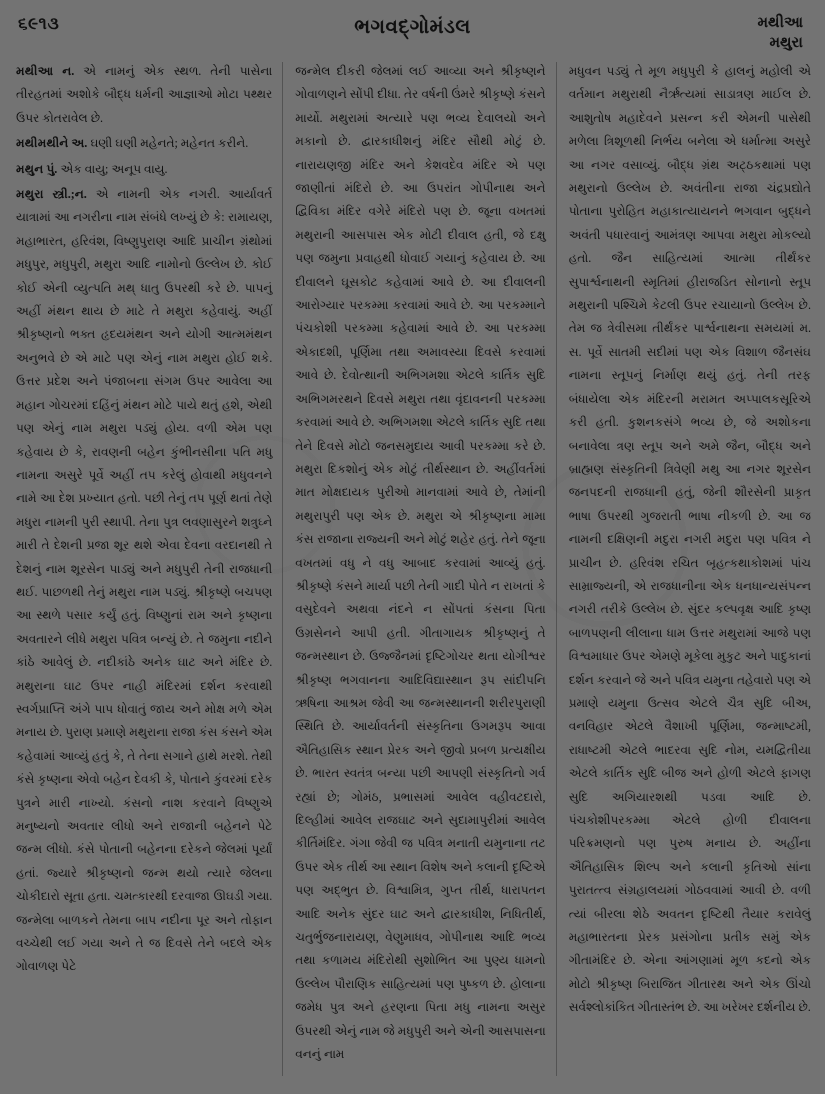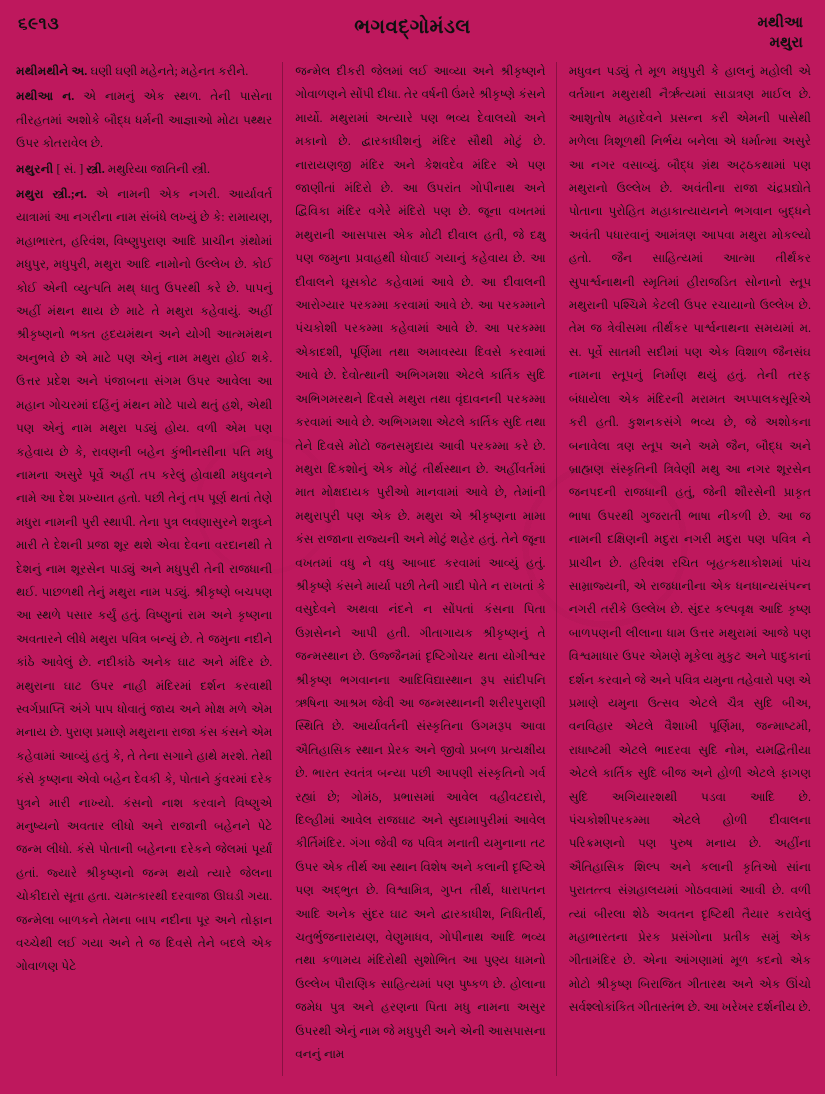--- a/index.html
+++ b/index.html
@@ -4,21 +4,21 @@
 <style>
   html, body {
     margin: 0;
     padding: 0;
     background: #ffffff;
   }
   .page {
     position: relative;
     width: 825px;
     height: 1094px;
-    background: #be185d;
+    background: #737373;
     overflow: hidden;
     font-family: "Liberation Serif", "DejaVu Serif", serif;
     color: #101010;
     
     box-sizing: border-box;
   }
   
   .watermark {
     position: absolute;
     left: 455px;
@@ -150,38 +150,37 @@
       <span class="guideword">મથીઆ</span>
       <span class="guideword">મથુરા</span>
     </div>
   </div>
 
   <div class="columns">
 
     <div class="col col-1">
 
       <p class="entry">
+        <span class="hw">મથીઆ</span>
+        <span class="gram">ન.</span>
+        <span>એ નામનું એક સ્થળ. તેની પાસેના તીરહતમાં અશોકે બૌદ્ધ ધર્મની આજ્ઞાઓ મોટા પથ્થર ઉપર કોતરાવેલ છે.</span>
+      </p>
+
+      <p class="entry">
         <span class="hw">મથીમથીને</span>
         <span class="gram">અ.</span>
         <span>ઘણી ઘણી મહેનતે; મહેનત કરીને.</span>
       </p>
 
       <p class="entry">
-        <span class="hw">મથીઆ</span>
-        <span class="gram">ન.</span>
-        <span>એ નામનું એક સ્થળ. તેની પાસેના તીરહતમાં અશોકે બૌદ્ધ ધર્મની આજ્ઞાઓ મોટા પથ્થર ઉપર કોતરાવેલ છે.</span>
-      </p>
-
-
-      <p class="entry">
-        <span class="hw">મથુરની</span>
-        <span class="brk">[ સં. ]</span>
-        <span class="gram">સ્ત્રી.</span>
-        <span>મથુરિયા જાતિની સ્ત્રી.</span>
-      </p>
+        <span class="hw">મથુન</span>
+        <span class="gram">પું.</span>
+        <span>એક વાયુ; અનૂપ વાયુ.</span>
+      </p>
+
 
       <p class="entry">
         <span class="hw">મથુરા</span>
         <span class="gram">સ્ત્રી.;ન.</span>
         <span>એ નામની એક નગરી. આર્યાવર્ત યાત્રામાં આ નગરીના નામ સંબંધે લખ્યું છે કે: રામાયણ, મહાભારત, હરિવંશ, વિષ્ણુપુરાણ આદિ પ્રાચીન ગ્રંથોમાં મધુપુર, મધુપુરી, મથુરા આદિ નામોનો ઉલ્લેખ છે. કોઈ કોઈ એની વ્યુત્પતિ મથ્ ધાતુ ઉપરથી કરે છે. પાપનું અહીં મંથન થાય છે માટે તે મથુરા કહેવાયું. અહીં શ્રીકૃષ્ણનો ભક્ત હૃદયમંથન અને યોગી આત્મમંથન અનુભવે છે એ માટે પણ એનું નામ મથુરા હોઈ શકે. ઉત્તર પ્રદેશ અને પંજાબના સંગમ ઉપર આવેલા આ મહાન ગોચરમાં દહિંનું મંથન મોટે પાયે થતું હશે, એથી પણ એનું નામ મથુરા પડ્યું હોય. વળી એમ પણ કહેવાય છે કે, રાવણની બહેન કુંભીનસીના પતિ મધુ નામના અસુરે પૂર્વે અહીં તપ કરેલું હોવાથી મધુવનને નામે આ દેશ પ્રખ્યાત હતો. પછી તેનું તપ પૂર્ણ થતાં તેણે મધુરા નામની પુરી સ્થાપી. તેના પુત્ર લવણાસુરને શત્રુઘ્ને મારી તે દેશની પ્રજા શૂર થશે એવા દેવના વરદાનથી તે દેશનું નામ શૂરસેન પાડ્યું અને મધુપુરી તેની રાજધાની થઈ. પાછળથી તેનું મથુરા નામ પડ્યું. શ્રીકૃષ્ણે બચપણ આ સ્થળે પસાર કર્યું હતું. વિષ્ણુનાં રામ અને કૃષ્ણના અવતારને લીધે મથુરા પવિત્ર બન્યું છે. તે જમુના નદીને કાંઠે આવેલું છે. નદીકાંઠે અનેક ઘાટ અને મંદિર છે. મથુરાના ઘાટ ઉપર નાહી મંદિરમાં દર્શન કરવાથી સ્વર્ગપ્રાપ્તિ અંગે પાપ ધોવાતું જાય અને મોક્ષ મળે એમ મનાય છે. પુરાણ પ્રમાણે મથુરાના રાજા કંસ કંસને એમ કહેવામાં આવ્યું હતું કે, તે તેના સગાને હાથે મરશે. તેથી કંસે કૃષ્ણના એવો બહેન દેવકી કે, પોતાને કુંવરમાં દરેક પુત્રને મારી નાખ્યો. કંસનો નાશ કરવાને વિષ્ણુએ મનુષ્યનો અવતાર લીધો અને રાજાની બહેનને પેટે જન્મ લીધો. કંસે પોતાની બહેનના દરેકને જેલમાં પૂર્યાં હતાં. જ્યારે શ્રીકૃષ્ણનો જન્મ થયો ત્યારે જેલના ચોકીદારો સૂતા હતા. ચમત્કારથી દરવાજા ઊઘડી ગયા. જન્મેલા બાળકને તેમના બાપ નદીના પૂર અને તોફાન વચ્ચેથી લઈ ગયા અને તે જ દિવસે તેને બદલે એક ગોવાળણ પેટે</span>
       </p>
 
     </div>
 
     <div class="rule"></div>

